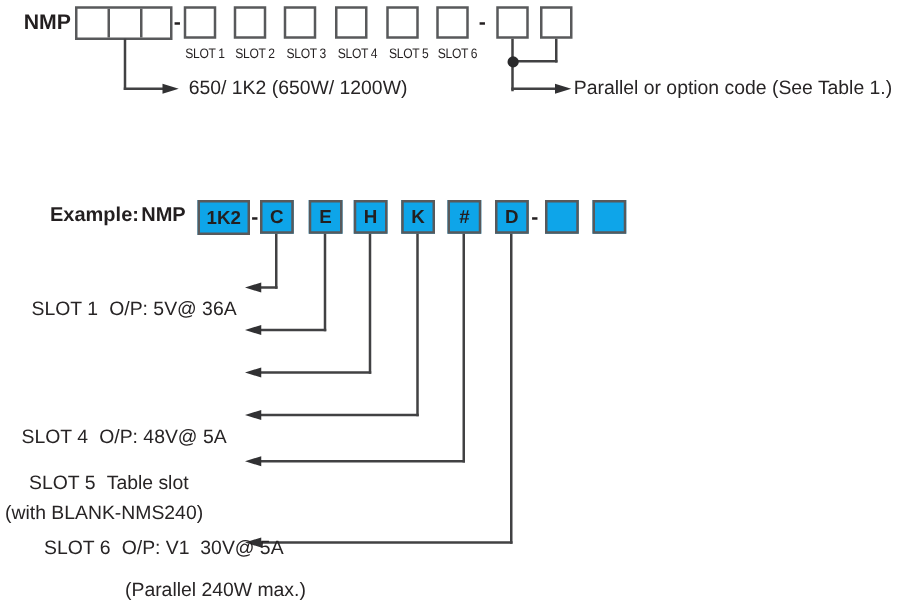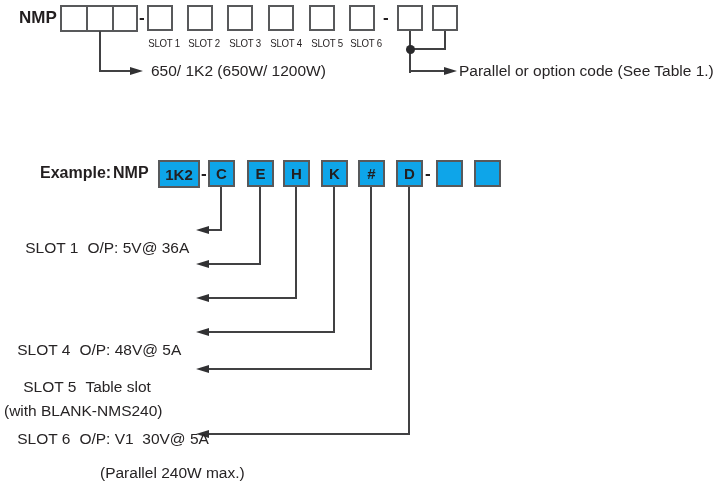--- a/index.html
+++ b/index.html
@@ -143,18 +143,18 @@
   <div class="slot-row" style="left:8px;top:221px;">
     <span class="slot-name">SLOT 1</span><span class="slot-desc">O/P: 5V@ 36A</span>
   </div>
   <div class="slot-row" style="left:0;top:323px;">
     <span class="slot-name">SLOT 4</span><span class="slot-desc">O/P: 48V@ 5A</span>
   </div>
   <div class="slot-row" style="left:6px;top:360px;">
     <span class="slot-name">SLOT 5</span><span class="slot-desc">Table slot</span>
   </div>
   <div class="slot-sub" style="left:4px;top:402px;">(with BLANK-NMS240)</div>
-  <div class="slot-row" style="left:0;top:412px;">
+  <div class="slot-row" style="left:18px;top:412px;">
     <span class="slot-name">SLOT 6</span><span class="slot-desc">O/P: V1  30V@ 5A</span>
   </div>
   <div class="slot-sub" style="left:100px;top:464px;">(Parallel 240W max.)</div>
 
 </div>
 
 </body></html>

